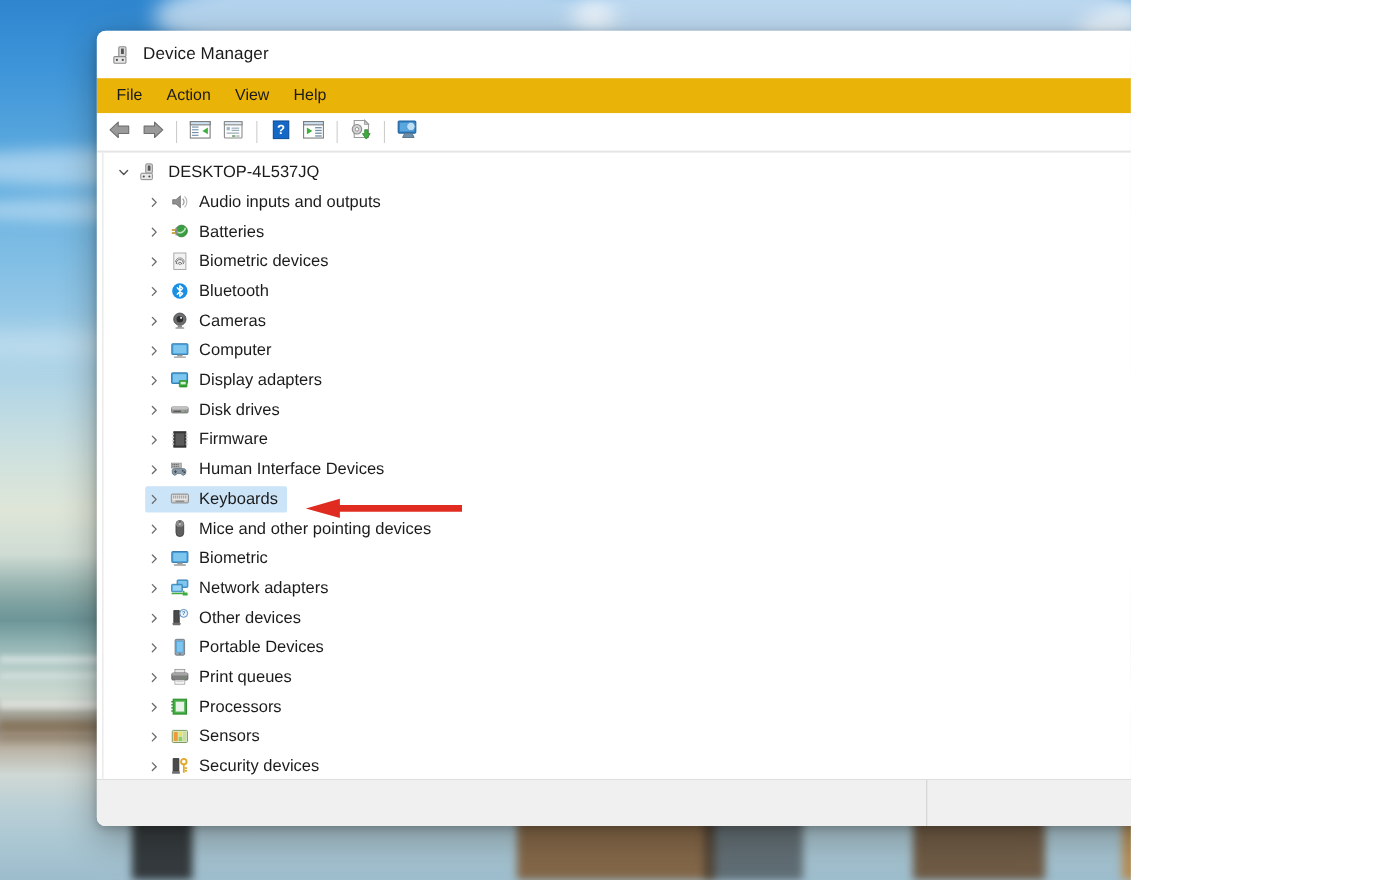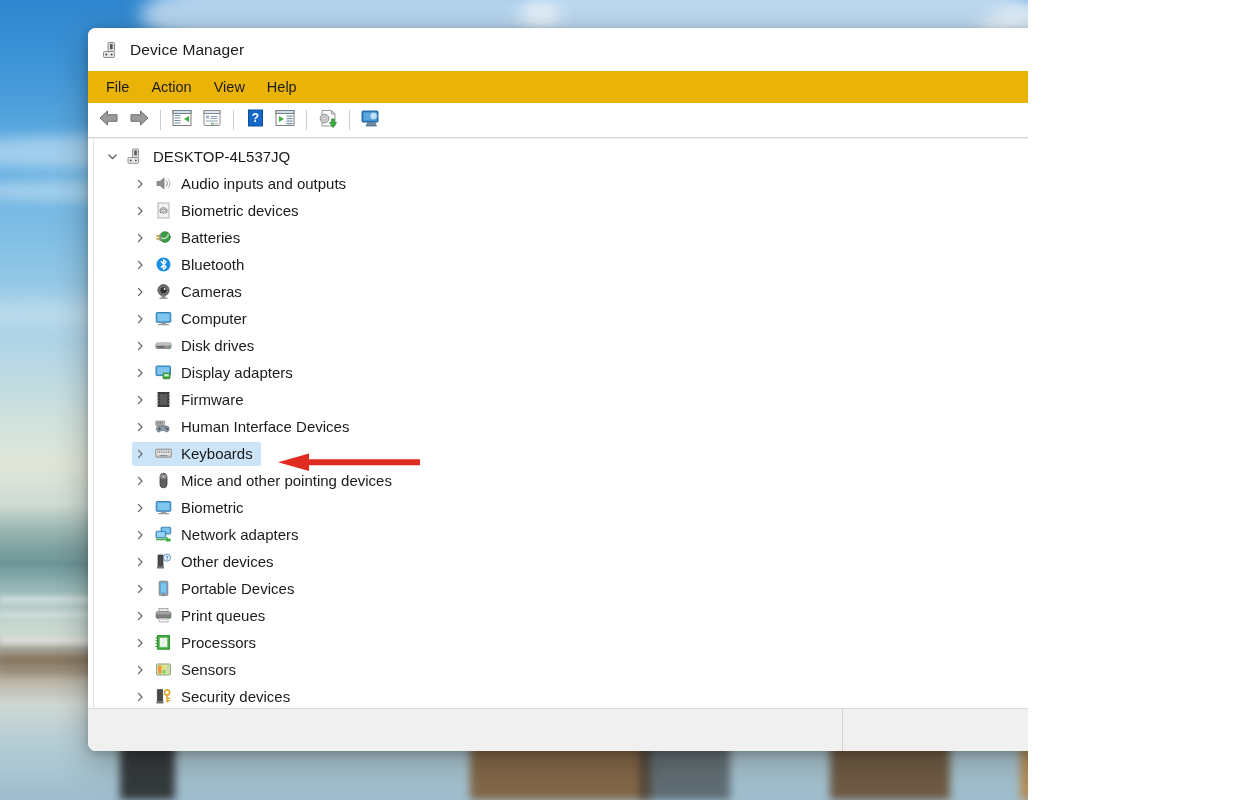--- a/index.html
+++ b/index.html
@@ -477,60 +477,60 @@
 
         <div class="row child">
           <span class="selwrap">
             <span class="chev">
               <svg width="10" height="10" viewBox="0 0 10 10">
                   <path d="M3.5 1.5 L7 5 L3.5 8.5" fill="none" stroke="#6b6b6b" stroke-width="1.2" stroke-linecap="round" stroke-linejoin="round"></path>
                 </svg>
             </span>
             <span class="ico">
               <svg width="17" height="17" viewBox="0 0 17 17">
+                <circle cx="10" cy="8" r="5.3" fill="#3c9e43" stroke="#2a7a30" stroke-width=".8"></circle>
+                <path d="M5.5 8.5 A5 5 0 0 0 13.5 5" fill="none" stroke="#bfe3bf" stroke-width="1.4"></path>
+                <rect x="1.2" y="6.2" width="4" height="1.7" fill="#c9a23a"></rect>
+                <rect x="1.2" y="9" width="4" height="1.7" fill="#c9a23a"></rect>
+                <rect x="4.6" y="5" width="1.8" height="7" fill="#8a8a8a"></rect>
+              </svg>
+            </span>
+            <span class="lbl">Batteries</span>
+          </span>
+        </div>
+
+        <div class="row child">
+          <span class="selwrap">
+            <span class="chev">
+              <svg width="10" height="10" viewBox="0 0 10 10">
+                  <path d="M3.5 1.5 L7 5 L3.5 8.5" fill="none" stroke="#6b6b6b" stroke-width="1.2" stroke-linecap="round" stroke-linejoin="round"></path>
+                </svg>
+            </span>
+            <span class="ico">
+              <svg width="17" height="17" viewBox="0 0 17 17">
                 <rect x="3" y="1" width="11" height="15" fill="#f2f2f2" stroke="#a0a0a0" stroke-width=".8"></rect>
                 <path d="M5.3 11 A3.2 4 0 0 1 11.7 11" fill="none" stroke="#6e6e6e" stroke-width=".9"></path>
                 <path d="M6.6 11.3 A2 2.6 0 0 1 10.4 11.3" fill="none" stroke="#6e6e6e" stroke-width=".9"></path>
                 <path d="M7.8 11.6 A1 1.4 0 0 1 9.2 11.6" fill="none" stroke="#6e6e6e" stroke-width=".9"></path>
                 <path d="M4.4 9.4 A4.2 5 0 0 1 12.6 9.4" fill="none" stroke="#8b8b8b" stroke-width=".9"></path>
               </svg>
             </span>
             <span class="lbl">Biometric devices</span>
           </span>
         </div>
 
         <div class="row child">
           <span class="selwrap">
             <span class="chev">
               <svg width="10" height="10" viewBox="0 0 10 10">
                   <path d="M3.5 1.5 L7 5 L3.5 8.5" fill="none" stroke="#6b6b6b" stroke-width="1.2" stroke-linecap="round" stroke-linejoin="round"></path>
                 </svg>
             </span>
             <span class="ico">
               <svg width="17" height="17" viewBox="0 0 17 17">
-                <circle cx="10" cy="8" r="5.3" fill="#3c9e43" stroke="#2a7a30" stroke-width=".8"></circle>
-                <path d="M5.5 8.5 A5 5 0 0 0 13.5 5" fill="none" stroke="#bfe3bf" stroke-width="1.4"></path>
-                <rect x="1.2" y="6.2" width="4" height="1.7" fill="#c9a23a"></rect>
-                <rect x="1.2" y="9" width="4" height="1.7" fill="#c9a23a"></rect>
-                <rect x="4.6" y="5" width="1.8" height="7" fill="#8a8a8a"></rect>
-              </svg>
-            </span>
-            <span class="lbl">Batteries</span>
-          </span>
-        </div>
-
-        <div class="row child">
-          <span class="selwrap">
-            <span class="chev">
-              <svg width="10" height="10" viewBox="0 0 10 10">
-                  <path d="M3.5 1.5 L7 5 L3.5 8.5" fill="none" stroke="#6b6b6b" stroke-width="1.2" stroke-linecap="round" stroke-linejoin="round"></path>
-                </svg>
-            </span>
-            <span class="ico">
-              <svg width="17" height="17" viewBox="0 0 17 17">
                 <circle cx="8.5" cy="8.5" r="7" fill="#1a8fe3"></circle>
                 <path d="M6.2 5.6 L11 11 L8.5 13.2 L8.5 3.8 L11 6 L6.2 11.4" fill="none" stroke="#ffffff" stroke-width="1.35" stroke-linejoin="round" stroke-linecap="round"></path>
               </svg>
             </span>
             <span class="lbl">Bluetooth</span>
           </span>
         </div>
 
         <div class="row child">
           <span class="selwrap">
@@ -561,39 +561,20 @@
             </span>
             <span class="ico">
               <svg width="17" height="17" viewBox="0 0 17 17">
                 <rect x="1.2" y="2.5" width="14.6" height="9.8" rx="1" fill="#4aa5e0" stroke="#3a7fb0" stroke-width="1"></rect>
                 <rect x="2.6" y="3.8" width="11.8" height="7.2" fill="#7fc6ef"></rect>
                 <rect x="6" y="12.4" width="5" height="1.6" fill="#9a9a9a"></rect>
                 <rect x="3" y="14" width="11" height="1.3" rx=".5" fill="#9a9a9a"></rect>
               </svg>
             </span>
             <span class="lbl">Computer</span>
-          </span>
-        </div>
-
-        <div class="row child">
-          <span class="selwrap">
-            <span class="chev">
-              <svg width="10" height="10" viewBox="0 0 10 10">
-                  <path d="M3.5 1.5 L7 5 L3.5 8.5" fill="none" stroke="#6b6b6b" stroke-width="1.2" stroke-linecap="round" stroke-linejoin="round"></path>
-                </svg>
-            </span>
-            <span class="ico">
-              <svg width="17" height="17" viewBox="0 0 17 17">
-                <rect x="1" y="6" width="15" height="5.4" rx="1" fill="#9c9c9c" stroke="#6f6f6f" stroke-width=".8"></rect>
-                <rect x="1" y="6" width="15" height="2.2" rx="1" fill="#c2c2c2"></rect>
-                <rect x="2.6" y="9.3" width="7" height="1.1" fill="#4f4f4f"></rect>
-                <circle cx="13.6" cy="9.8" r=".8" fill="#3fae3f"></circle>
-              </svg>
-            </span>
-            <span class="lbl">Disk drives</span>
           </span>
         </div>
 
         <div class="row child">
           <span class="selwrap">
             <span class="chev">
               <svg width="10" height="10" viewBox="0 0 10 10">
                   <path d="M3.5 1.5 L7 5 L3.5 8.5" fill="none" stroke="#6b6b6b" stroke-width="1.2" stroke-linecap="round" stroke-linejoin="round"></path>
                 </svg>
             </span>
@@ -602,20 +583,39 @@
                 <rect x="1" y="2" width="14.5" height="9.6" rx="1" fill="#4aa5e0" stroke="#3a7fb0" stroke-width="1"></rect>
                 <rect x="2.3" y="3.2" width="11.9" height="7.2" fill="#7fc6ef"></rect>
                 <rect x="8" y="9" width="7" height="5.8" rx=".6" fill="#3fae3f" stroke="#2c8a2c" stroke-width=".7"></rect>
                 <rect x="9.2" y="10.2" width="4.6" height="2.2" fill="#d6efd6"></rect>
                 <rect x="9.2" y="13.2" width="1" height="1.6" fill="#2c8a2c"></rect>
                 <rect x="11" y="13.2" width="1" height="1.6" fill="#2c8a2c"></rect>
                 <rect x="12.8" y="13.2" width="1" height="1.6" fill="#2c8a2c"></rect>
               </svg>
             </span>
             <span class="lbl">Display adapters</span>
+          </span>
+        </div>
+
+        <div class="row child">
+          <span class="selwrap">
+            <span class="chev">
+              <svg width="10" height="10" viewBox="0 0 10 10">
+                  <path d="M3.5 1.5 L7 5 L3.5 8.5" fill="none" stroke="#6b6b6b" stroke-width="1.2" stroke-linecap="round" stroke-linejoin="round"></path>
+                </svg>
+            </span>
+            <span class="ico">
+              <svg width="17" height="17" viewBox="0 0 17 17">
+                <rect x="1" y="6" width="15" height="5.4" rx="1" fill="#9c9c9c" stroke="#6f6f6f" stroke-width=".8"></rect>
+                <rect x="1" y="6" width="15" height="2.2" rx="1" fill="#c2c2c2"></rect>
+                <rect x="2.6" y="9.3" width="7" height="1.1" fill="#4f4f4f"></rect>
+                <circle cx="13.6" cy="9.8" r=".8" fill="#3fae3f"></circle>
+              </svg>
+            </span>
+            <span class="lbl">Disk drives</span>
           </span>
         </div>
 
         <div class="row child">
           <span class="selwrap">
             <span class="chev">
               <svg width="10" height="10" viewBox="0 0 10 10">
                   <path d="M3.5 1.5 L7 5 L3.5 8.5" fill="none" stroke="#6b6b6b" stroke-width="1.2" stroke-linecap="round" stroke-linejoin="round"></path>
                 </svg>
             </span>

